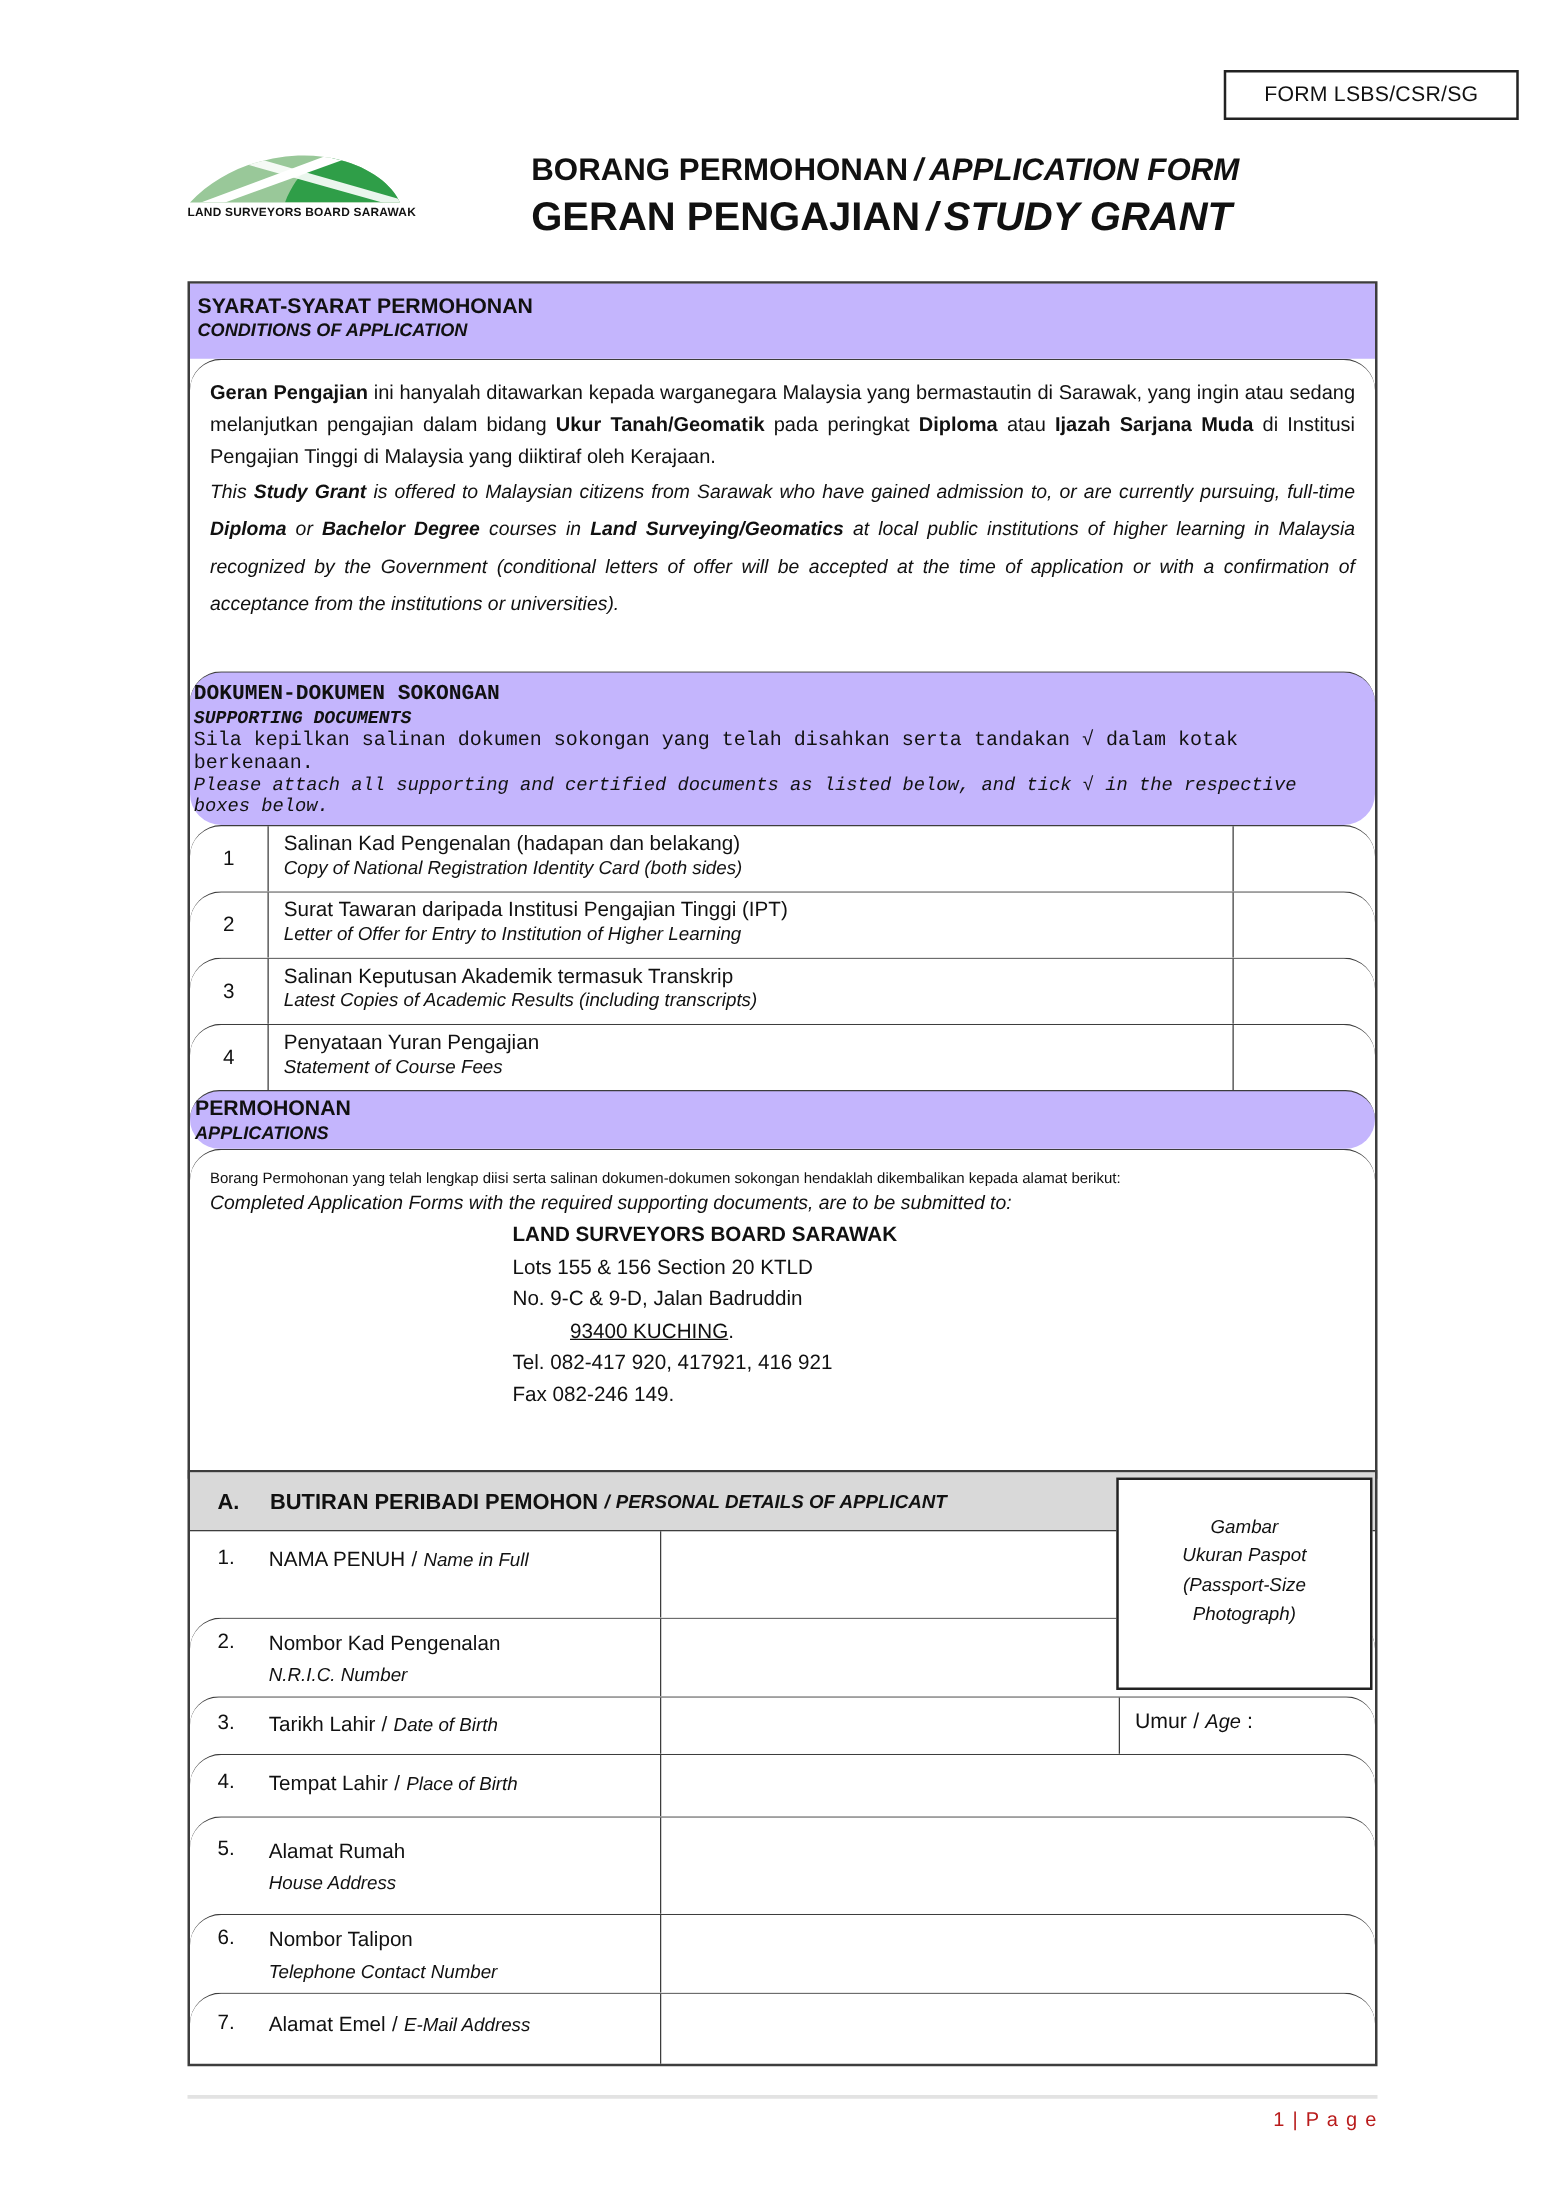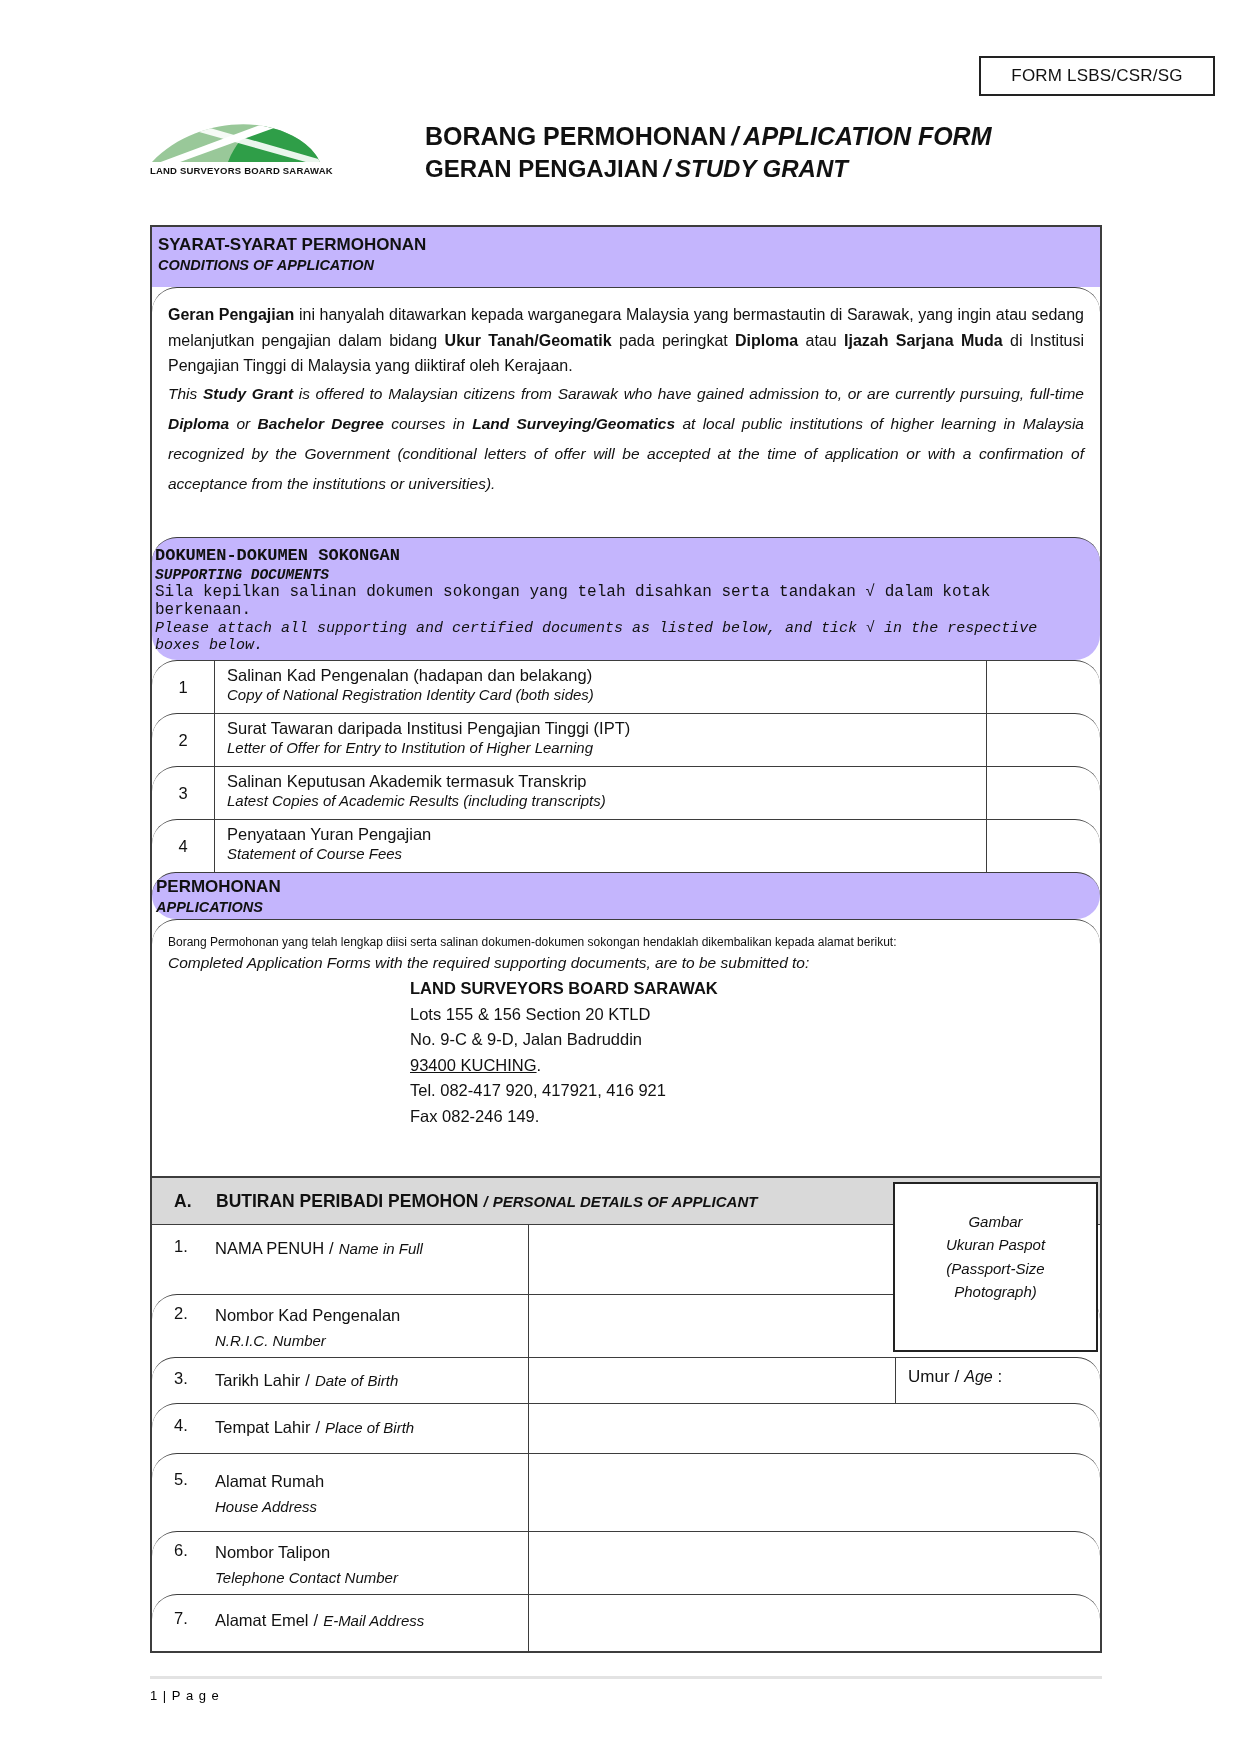--- a/index.html
+++ b/index.html
@@ -18,21 +18,21 @@
     border: 2px solid #222; display: flex; align-items: center; justify-content: center;
     font-size: 17px; letter-spacing: 0.2px; margin-left: 42px;
   }
 
   
   .header-row { position: absolute; left: 150px; top: 110px; width: 952px; display: flex; }
   .logo-block { width: 230px; padding-top: 6px; }
   .logo-caption { font-size: 9.5px; font-weight: bold; letter-spacing: 0.2px; margin-top: 1px; white-space: nowrap; }
   .titles { padding-left: 45px; padding-top: 12px; }
   .title-line1 { font-size: 25px; font-weight: bold; white-space: nowrap; }
-  .title-line2 { font-size: 24px; font-weight: bold; margin-top: 4px; white-space: nowrap; }
+  .title-line2 { font-size: 32px; font-weight: bold; margin-top: 4px; white-space: nowrap; }
   .title-en { font-style: italic; }
 
   
   .tbl { position: absolute; left: 150px; width: 952px; border: 2px solid #3d3d3d; background: #fff; }
   .peach { background: #c4b5fd; text-align: left; }
   .rule-top { border-top: 1.5px solid #3d3d3d; border-radius: 25px; }
 
   
   .main-table { top: 225px; }
   .cond-head { min-height: 60px; padding: 8px 6px 6px 6px; }
@@ -53,21 +53,21 @@
   .doc-en { font-size: 15px; font-style: italic; margin-top: 1px; }
   .doc-tick { border-left: 1.5px solid #3d3d3d; }
 
   
   .perm-head { min-height: 46px; padding: 4px; }
   .apps-body { min-height: 262px; padding: 13px 16px; }
   .apps-my { font-size: 12px; line-height: 1.6; text-align: justify; }
   .apps-en { font-size: 15.5px; font-style: italic; margin-top: 2px; }
   .address { margin-left: 242px; margin-top: 4px; font-size: 16.5px; line-height: 1.55; }
   .addr-name { font-weight: bold; }
-  .u { text-decoration: underline; }
+  .u { text-decoration: underline; margin-left: 46px; }
 
   
   .personal { top: 1176px; }
   .a-head {
     background: #D9D9D9; min-height: 47px; display: flex; align-items: center;
     border-bottom: 1.5px solid #3d3d3d; padding-left: 22px;
   }
   .a-letter { font-size: 17.5px; font-weight: bold; width: 42px; }
   .a-title-my { font-size: 17.5px; font-weight: bold; }
   .a-title-en { font-size: 15px; font-weight: bold; font-style: italic; }
@@ -83,21 +83,21 @@
   .photo-box {
     position: absolute; top: 4px; right: 2px; width: 205px; height: 170px;
     background: #fff; border: 2px solid #222; z-index: 5;
     text-align: center; font-style: italic; font-size: 15px; line-height: 1.55;
     padding-top: 26px;
   }
 
   
   .footer { position: absolute; left: 150px; top: 1676px; width: 952px; }
   .footer-line { height: 0; border-top: 3px solid #e3e3e3; }
-  .page-num { text-align: left; color: #000000; font-size: 13px; margin-top: 9px; letter-spacing: 1px; }
+  .page-num { text-align: right; color: #b91c1c; font-size: 16px; margin-top: 9px; letter-spacing: 1px; }
 
   
   .logo-svg { width: 172px; height: 48px; display: block; }
 </style>
 </head>
 <body>
 
 <div class="form-code-box">
   <span>FORM LSBS/CSR/SG</span>
 </div>

